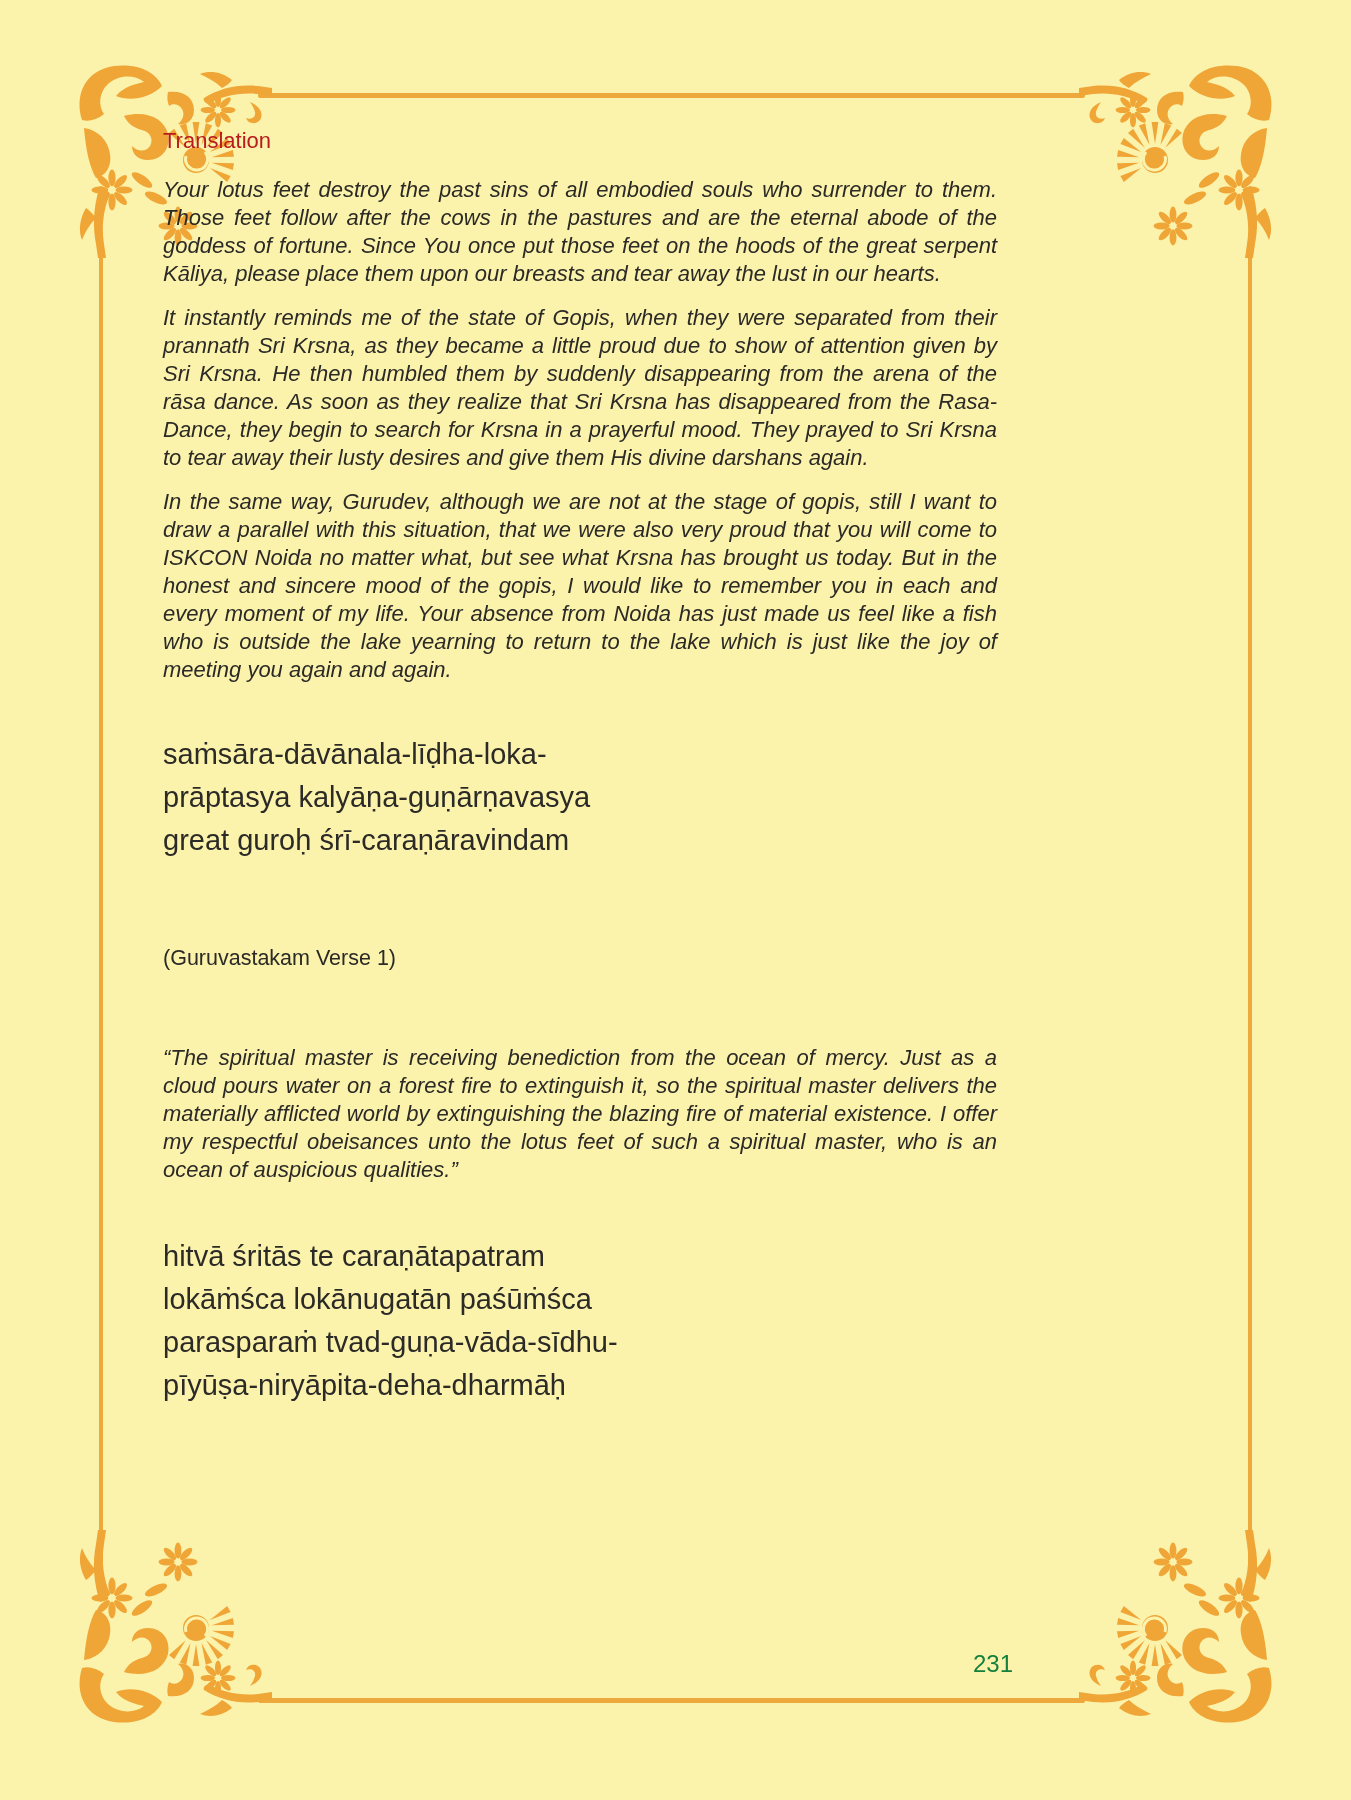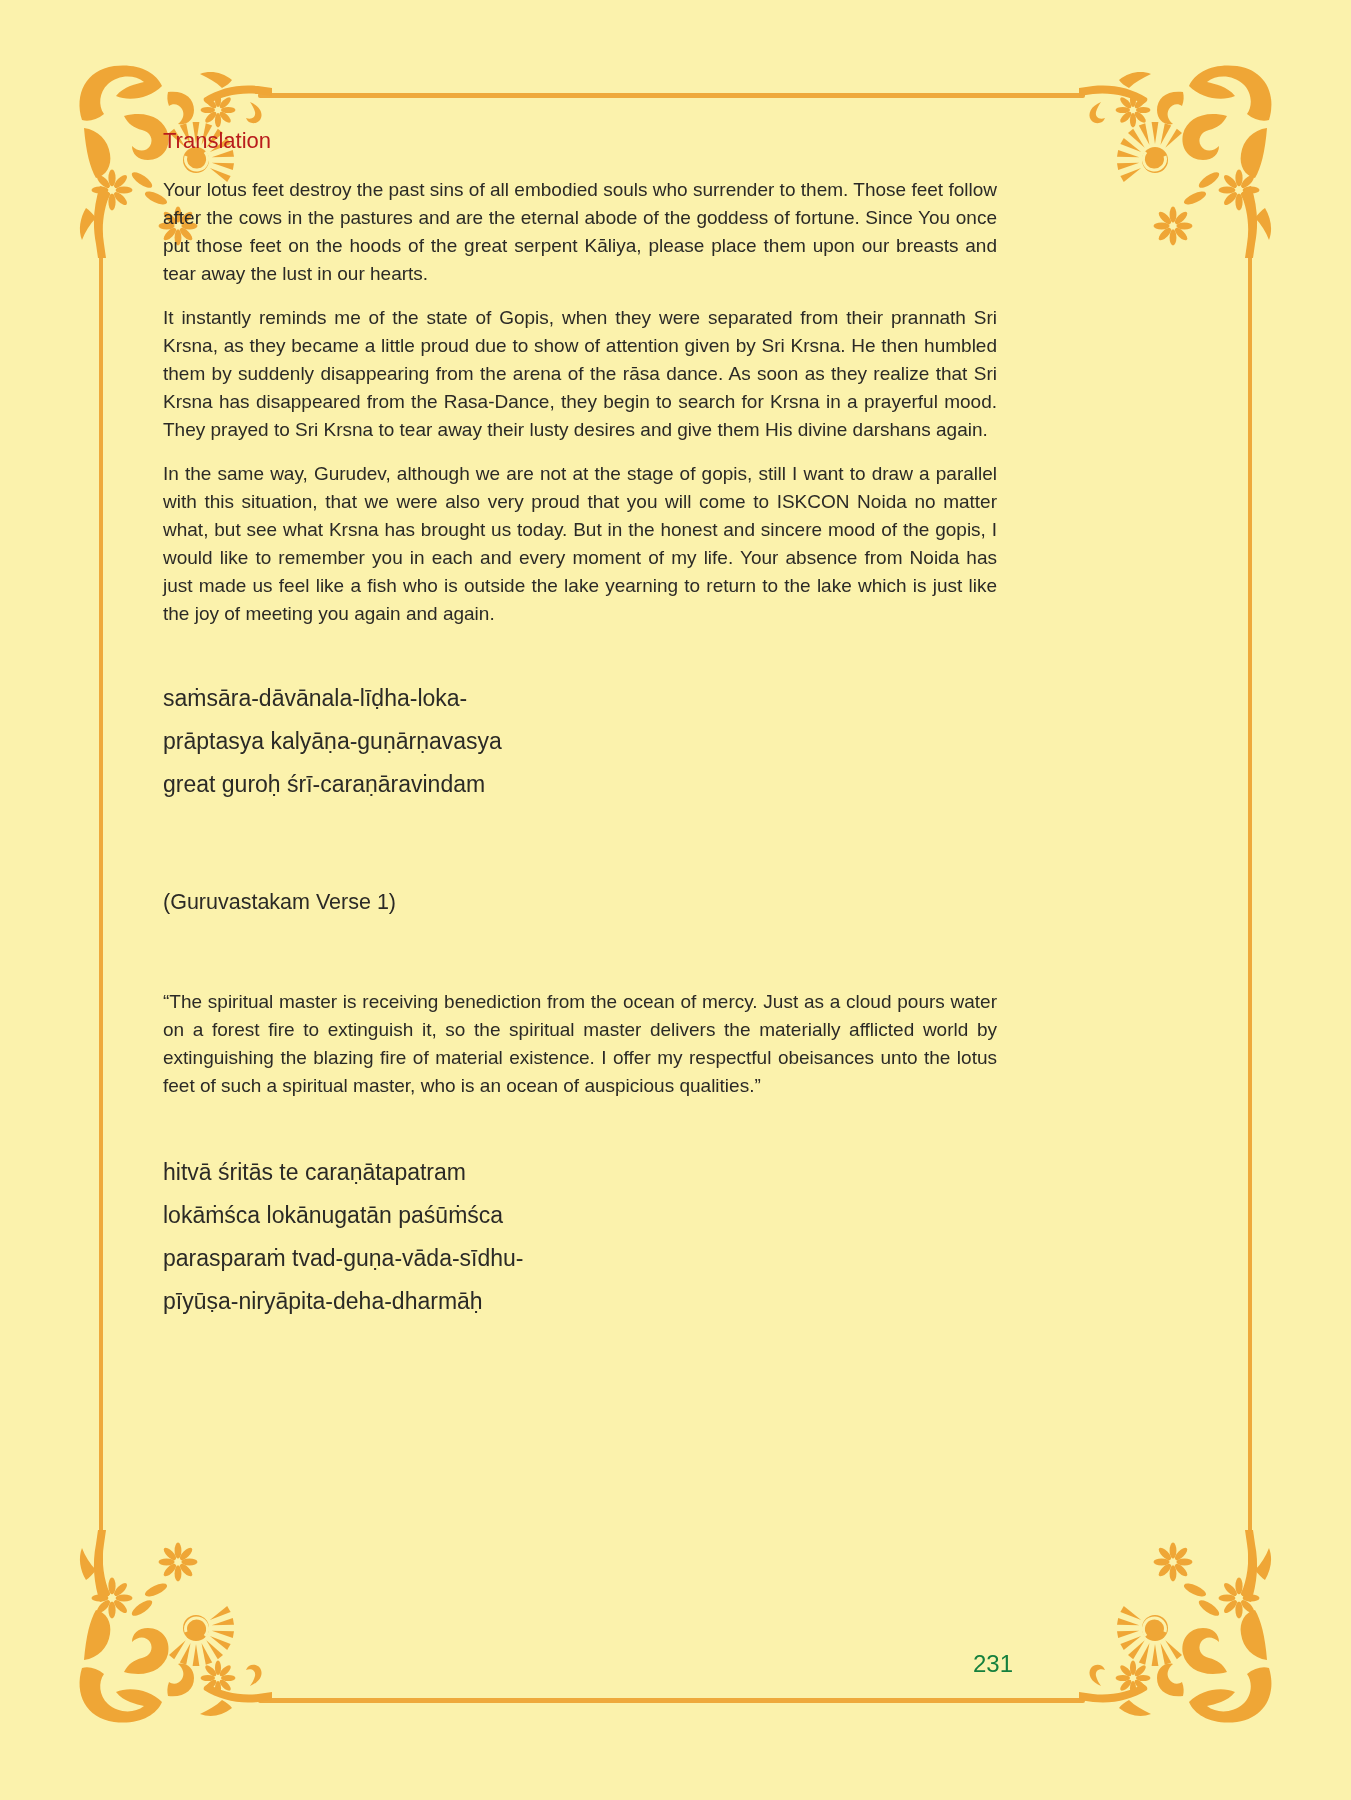--- a/index.html
+++ b/index.html
@@ -44,30 +44,31 @@
     top: 128px;
     width: 850px;
   }
   .heading {
     font-size: 22px;
     line-height: 26px;
     margin: 0 0 22px 0;
     color: #b91c1c;
   }
   .para {
-    font-size: 19px;
+    font-size: 22px;
     line-height: 28px;
     text-align: justify;
     margin: 0 16px 16px 0;
+    font-style: italic;
   }
   .verse-block {
     margin-top: 56px;
   }
   .verse-line {
-    font-size: 23px;
+    font-size: 29px;
     line-height: 28px;
     margin: 0 0 15px 0;
   }
   .attribution {
     font-size: 21.5px;
     line-height: 28px;
     margin-top: 90px;
   }
   .quote {
     margin-top: 72px;

